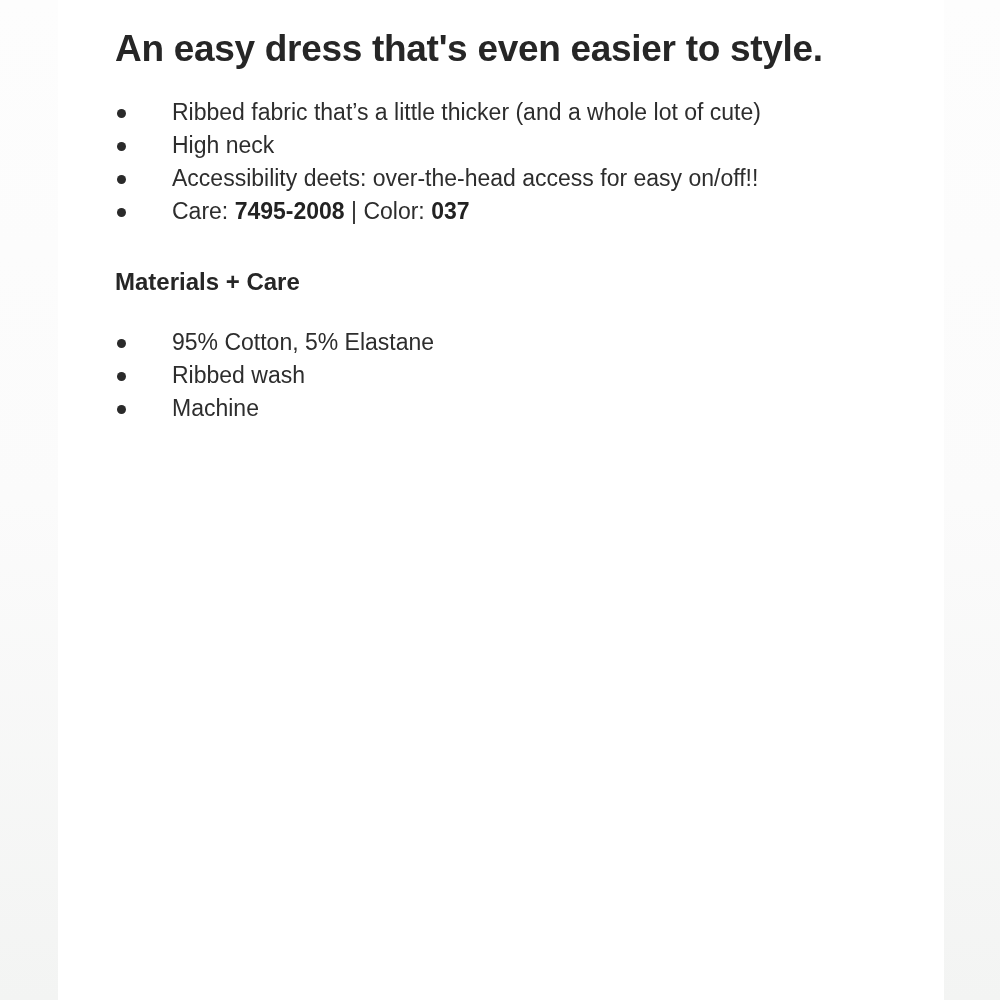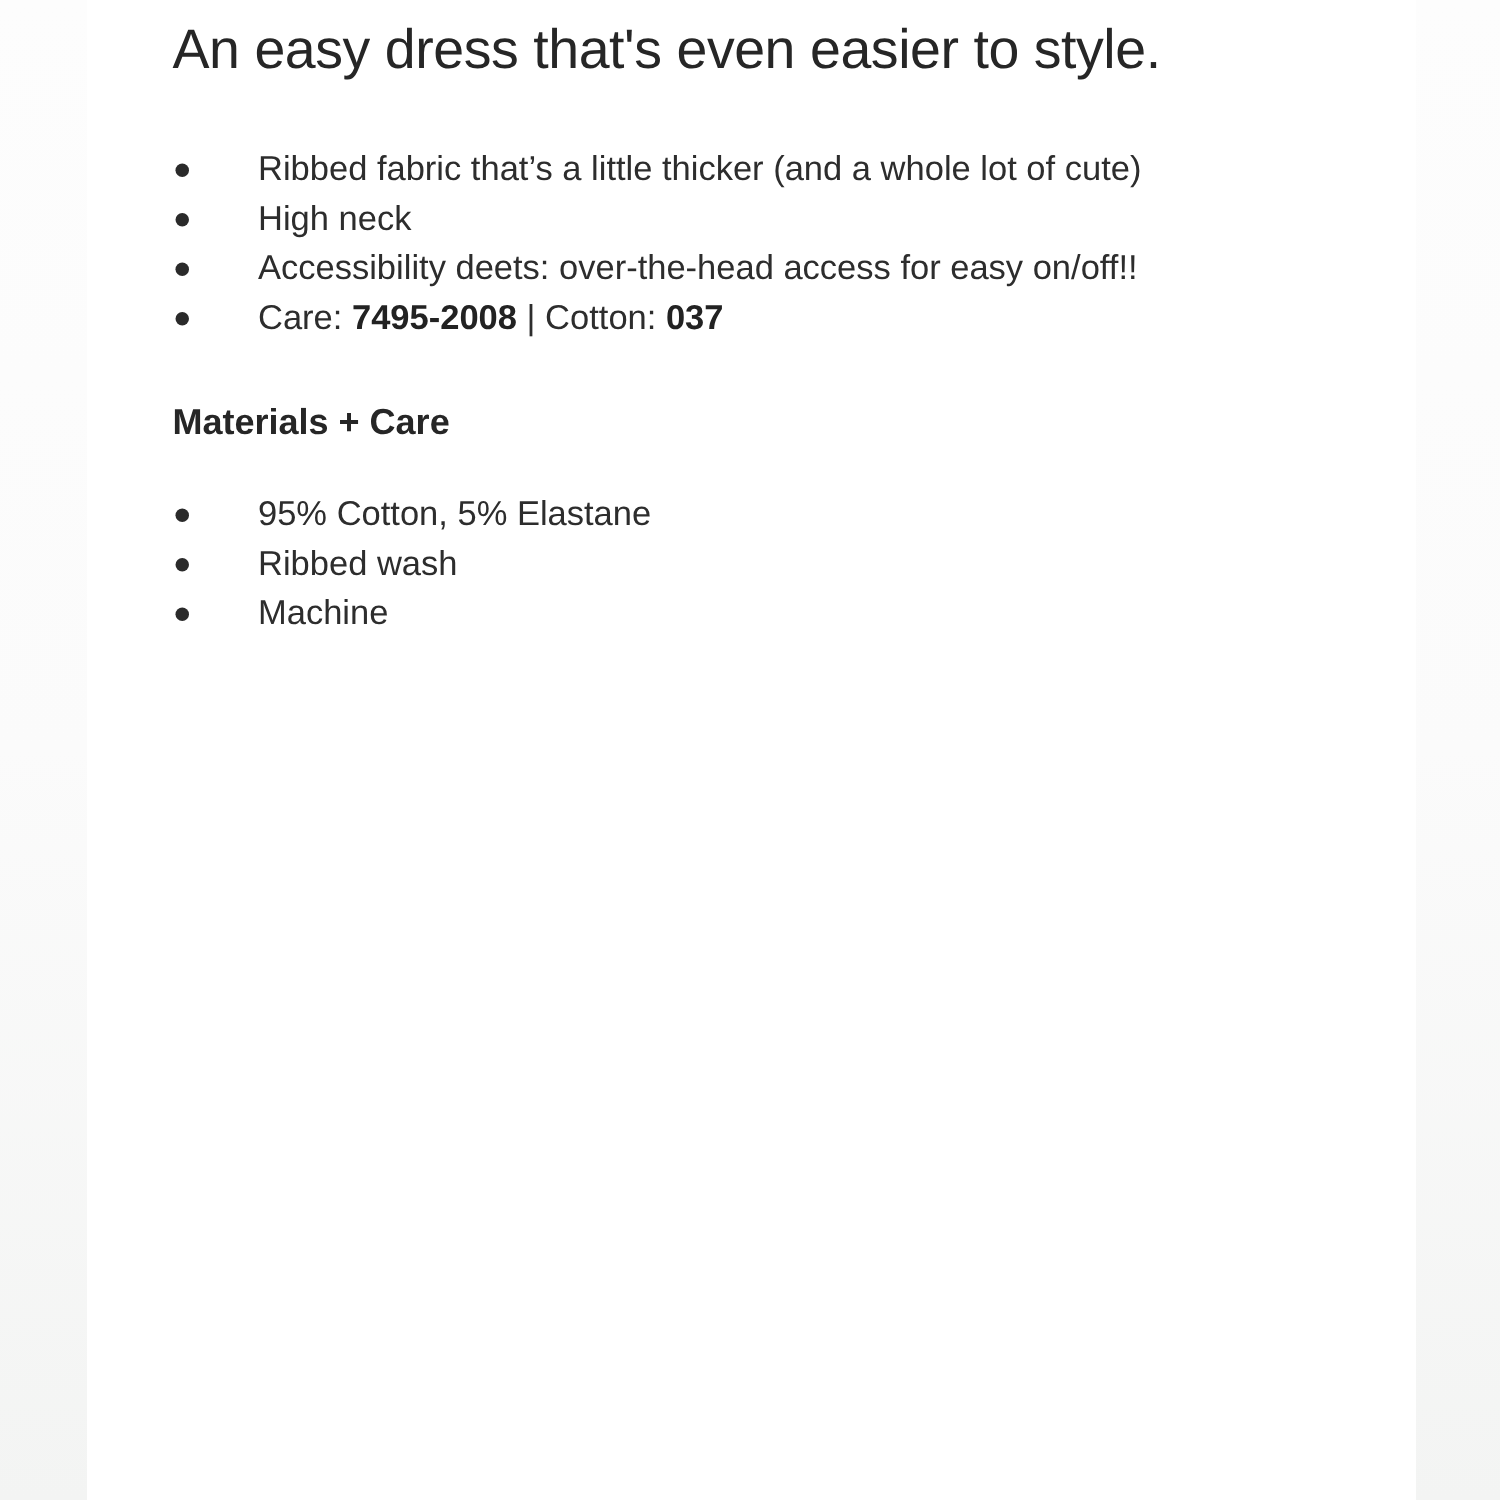--- a/index.html
+++ b/index.html
@@ -34,24 +34,24 @@
       position: absolute;
       left: 115px;
       top: 0;
       width: 800px;
       font-family: "Liberation Sans", sans-serif;
       color: #2a2a2a;
     }
     .title {
       position: absolute;
       left: 0;
-      top: 12px;
+      top: 28px;
       margin: 0;
       font-size: 37px;
-      font-weight: normal;
+      font-weight: bold;
       letter-spacing: -0.3px;
       white-space: nowrap;
       color: #262626;
     }
     .list {
       position: absolute;
       left: 0;
       margin: 0;
       padding: 0;
       list-style: none;
@@ -110,21 +110,21 @@
     <li>
       <span class="bullet"></span>
       <span class="item-text">High neck</span>
     </li>
     <li>
       <span class="bullet"></span>
       <span class="item-text">Accessibility deets: over-the-head access for easy on/off!!</span>
     </li>
     <li>
       <span class="bullet"></span>
-      <span class="item-text"><span>Care: </span><b>7495-2008</b><span> | </span><span>Cotton: </span><b>037</b></span>
+      <span class="item-text"><span>Care: </span><b>7495-2008</b><span> | </span><span>Color: </span><b>037</b></span>
     </li>
   </ul>
 
   <h2 class="section-heading">Materials + Care</h2>
 
   <ul class="list list-materials">
     <li>
       <span class="bullet"></span>
       <span class="item-text">95% Cotton, 5% Elastane</span>
     </li>

